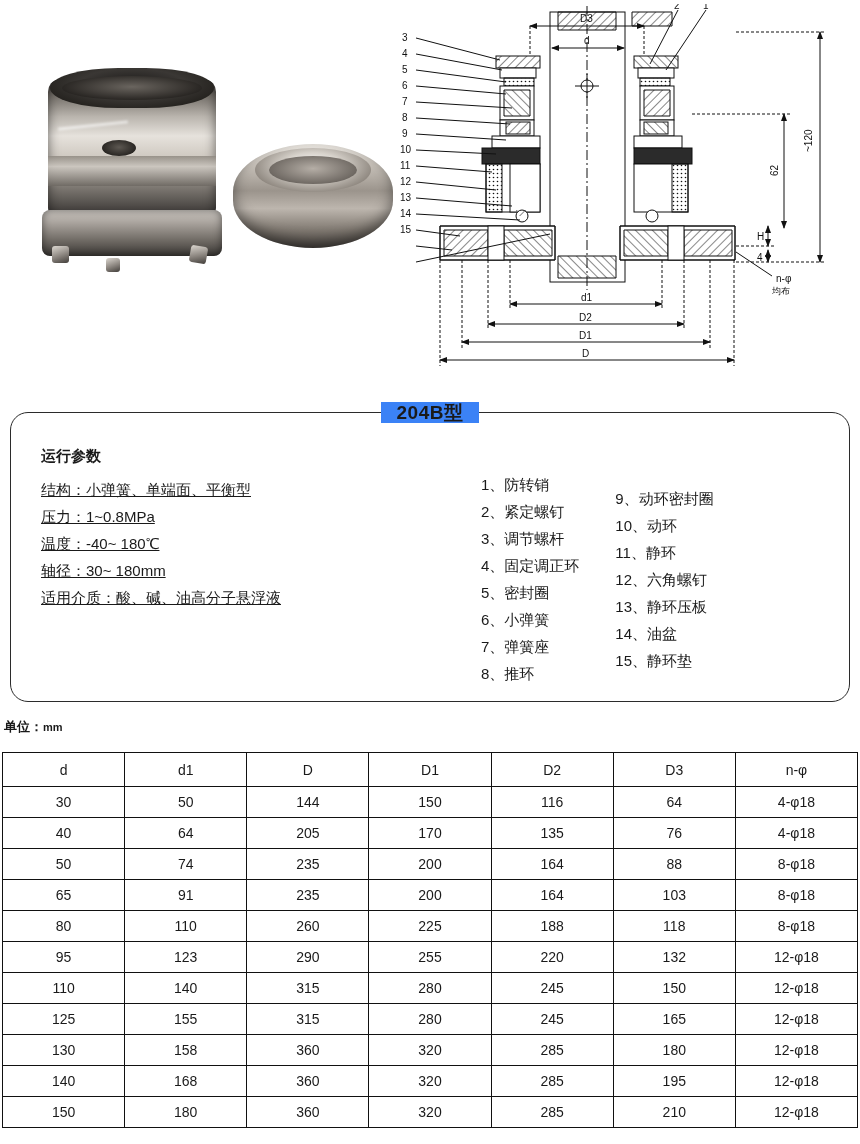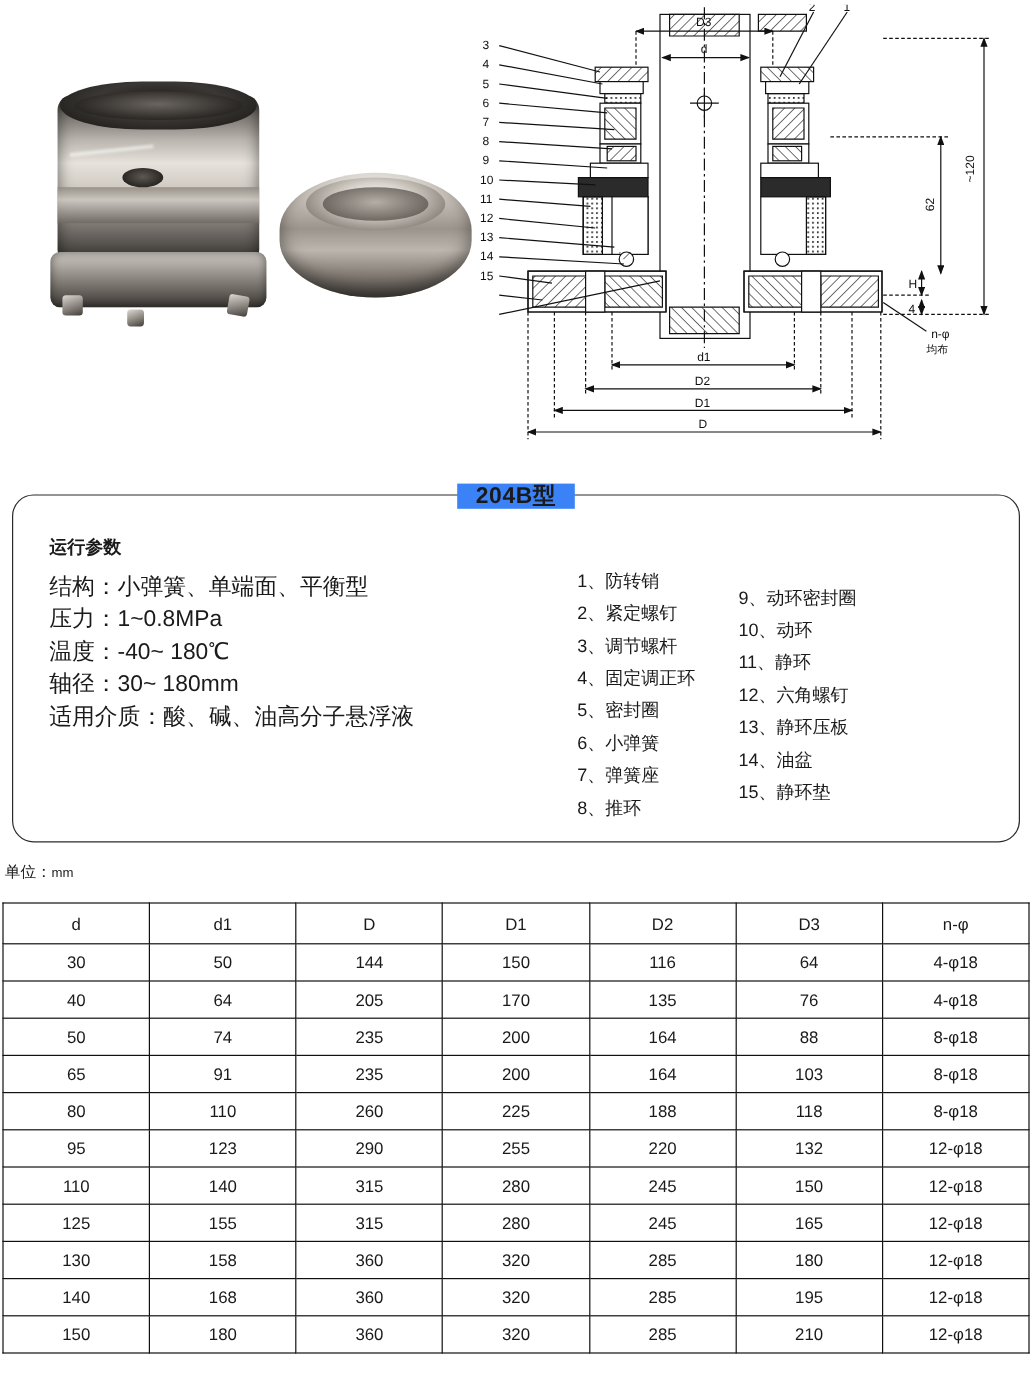--- a/index.html
+++ b/index.html
@@ -96,30 +96,30 @@
   }
   .panel-title {
     position: absolute; left: 0; right: 0; top: -13px; text-align: center;
   }
   .panel-title span {
     background: #3b82f6; padding: 0 16px;
     font-size: 19px; font-weight: bold; letter-spacing: .5px;
   }
   .panel-inner { padding: 34px 30px 0 30px; position: relative; height: 100%; }
   .params-head { font-size: 15px; font-weight: bold; margin-bottom: 10px; }
-  .params { font-size: 19px; line-height: 27px; }
+  .params { font-size: 15px; line-height: 27px; text-decoration: underline; }
   .params div { white-space: nowrap; }
   .legend {
     position: absolute; left: 470px; top: 58px; width: 350px;
     display: flex; gap: 36px; font-size: 15px; line-height: 27px; align-items: center;
   }
   .legend-col div { white-space: nowrap; }
 
   
-  .unit { position: absolute; left: 4px; top: 718px; font-size: 13px; }
+  .unit { position: absolute; left: 4px; top: 718px; font-size: 13px; font-weight: bold; }
   .unit .sub { font-size: 11px; }
 
   table.spec {
     position: absolute; left: 2px; top: 752px;
     width: 856px; border-collapse: collapse;
     font-size: 14px; table-layout: fixed;
   }
   table.spec td, table.spec th {
     border: 1px solid #111; height: 31px; text-align: center;
     font-weight: normal; padding: 0;

